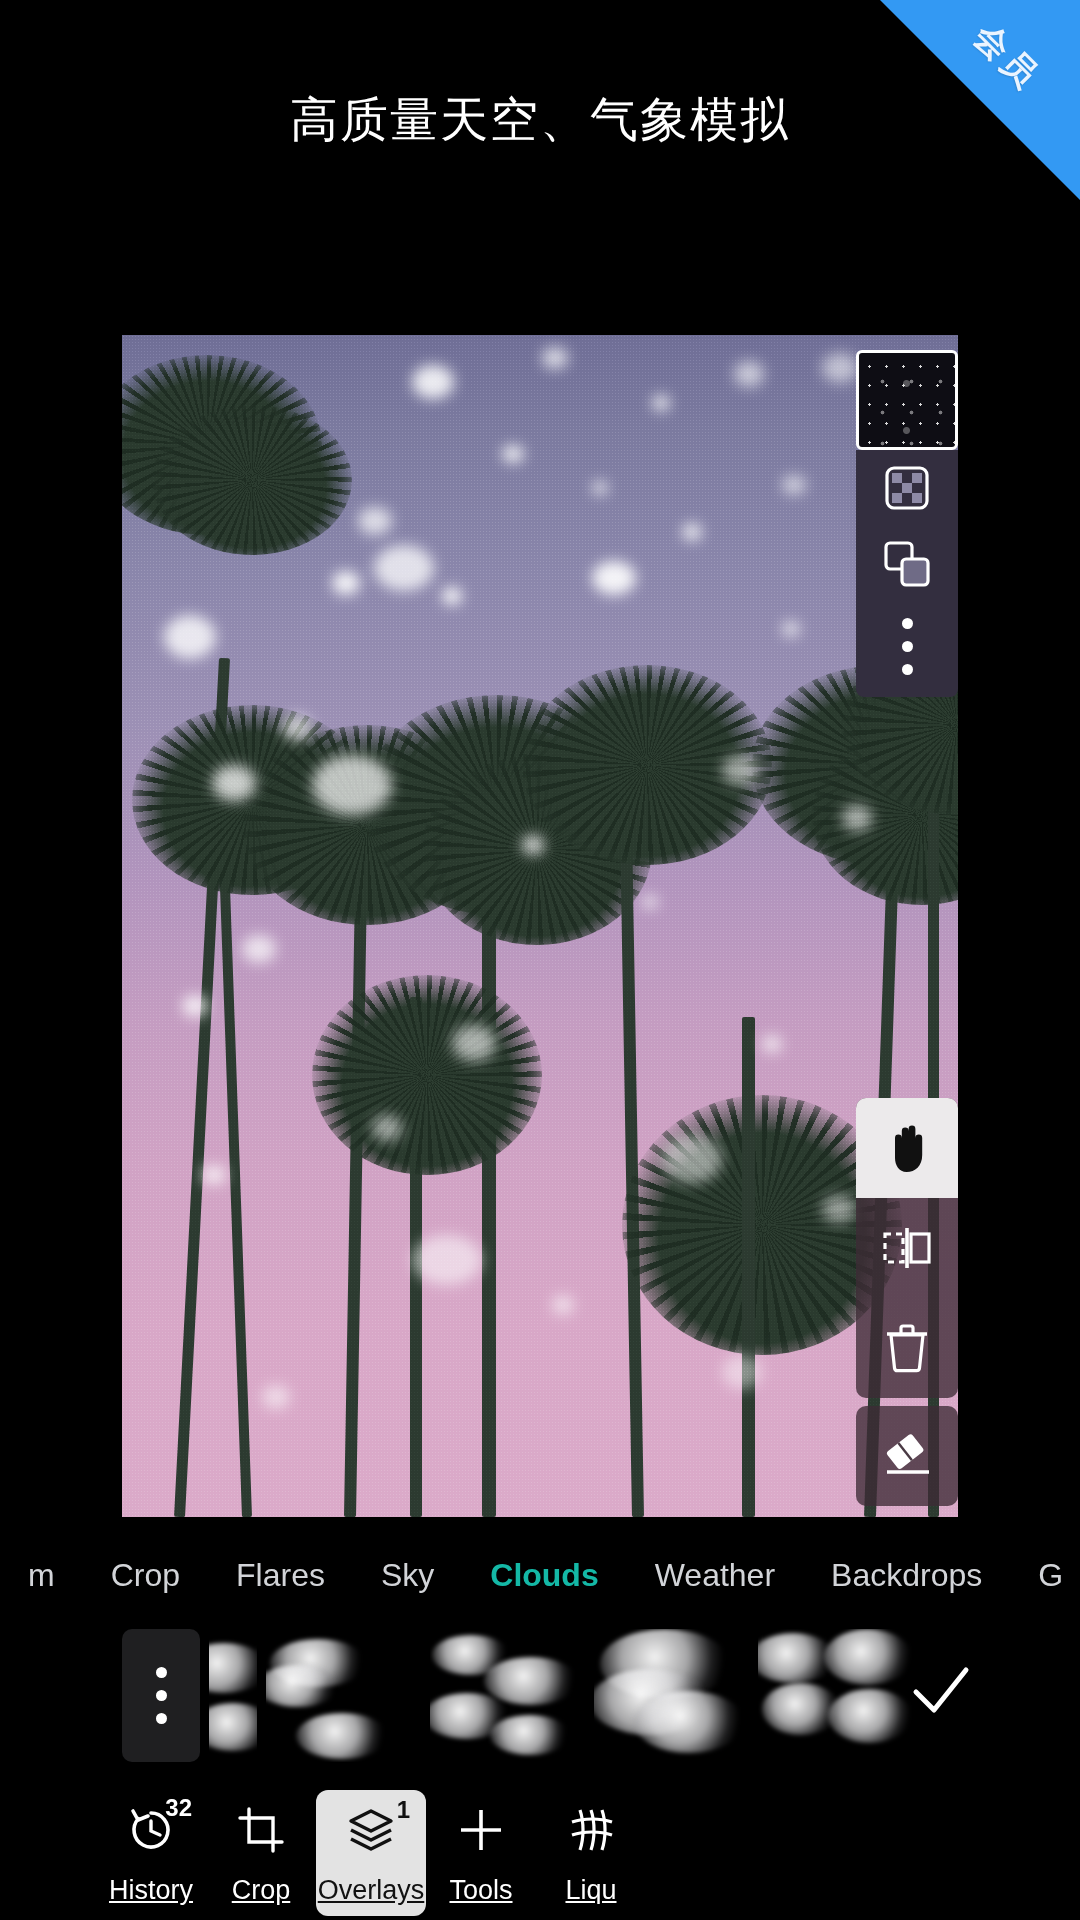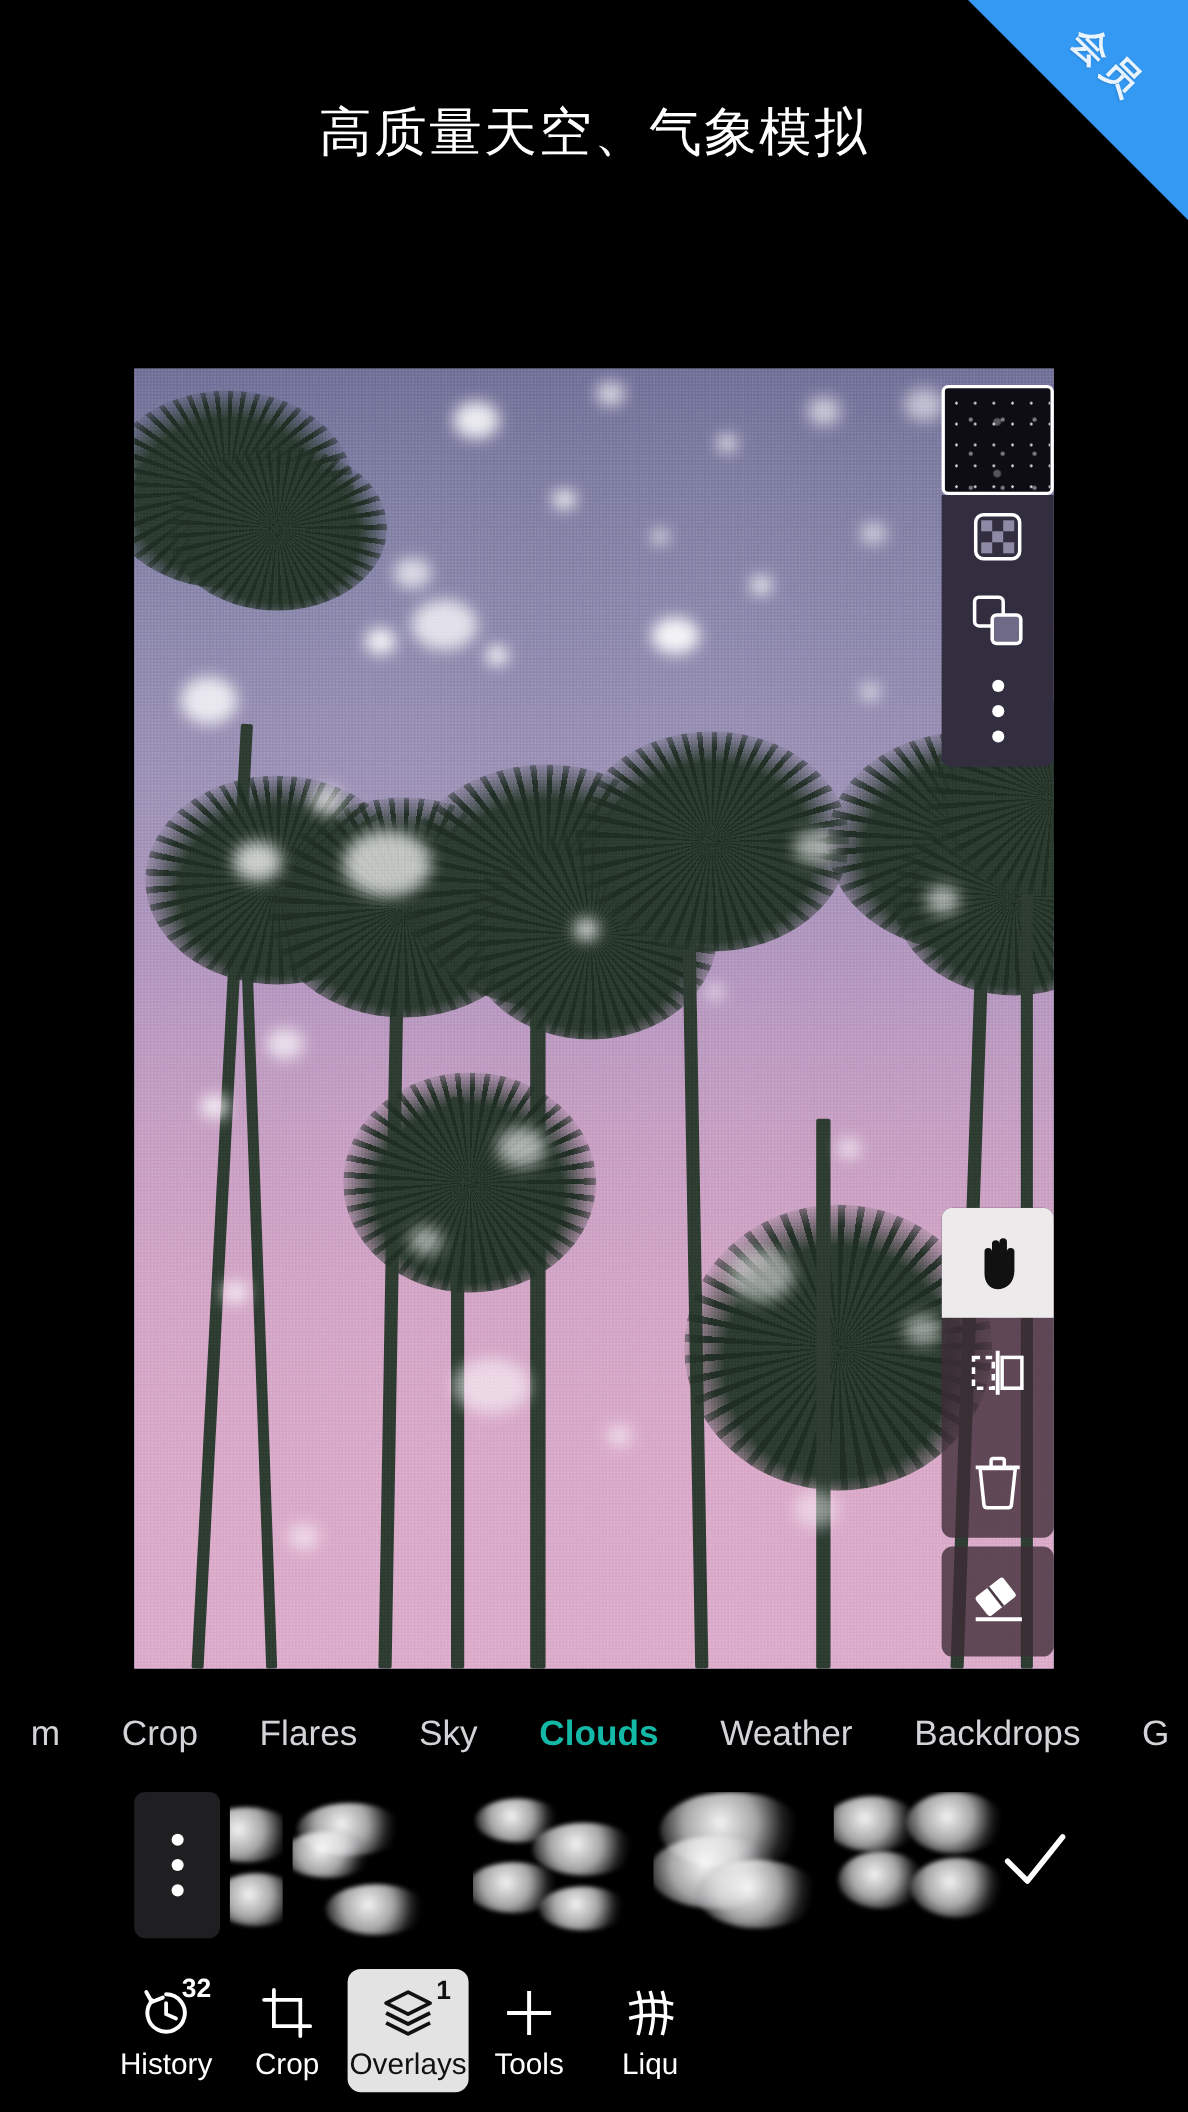--- a/index.html
+++ b/index.html
@@ -166,22 +166,23 @@
     padding-left:96px; padding-top:10px; overflow:hidden;
   }
   .tool-item{
     position:relative; flex:0 0 auto; width:110px;
     display:flex; flex-direction:column; align-items:center;
     padding-top:14px; border-radius:12px;
   }
   .tool-item.selected{ background:#e3e3e3; color:#111; padding-bottom:12px; }
   .tool-icon{ height:52px; display:flex; align-items:center; justify-content:center; }
   .tool-label{
-    font-size:27px; color:#fff; margin-top:6px; line-height:1.05; text-align:center;
+    font-size:27px; color:#fff; margin-top:20px; line-height:1.05; text-align:center;
     white-space:nowrap;
+    text-decoration:underline;
   }
   .tool-item.selected .tool-label{ color:#111; }
   .tool-badge{
     position:absolute; top:4px; right:14px; font-size:24px; font-weight:700; color:#fff;
   }
   .tool-item.selected .tool-badge{ color:#111; right:16px; top:6px; }
   .two-line .tool-label{ white-space:normal; }
   .clipped .tool-label{ width:86px; overflow:hidden; text-overflow:clip; }
 </style>
 </head>

